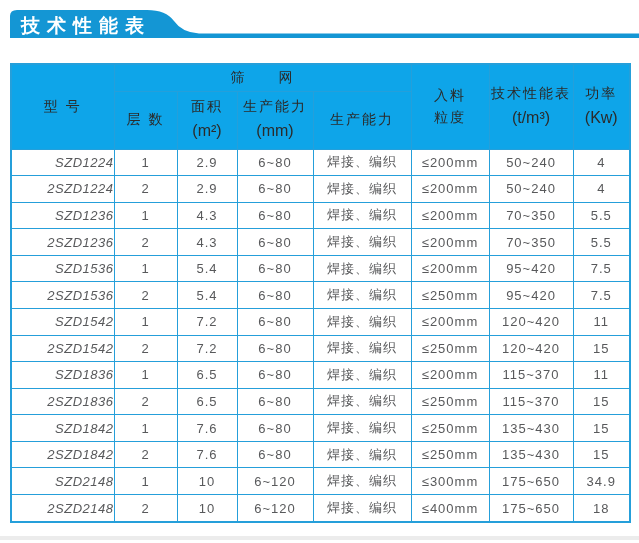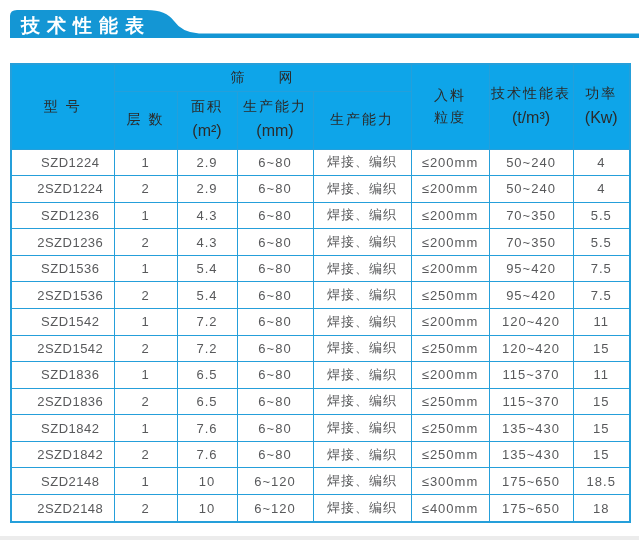--- a/index.html
+++ b/index.html
@@ -41,23 +41,24 @@
   .sub-unit { font-size: 16px; letter-spacing: 0; margin-top: 2px; }
   .two-line div { line-height: 1.55; }
   tbody td {
     background: #ffffff;
     color: #58595b;
     font-size: 13px;
     text-align: center;
     letter-spacing: 1px;
   }
   tbody td.model {
-    text-align: center;
+    text-align: right;
     padding-left: 15px;
     letter-spacing: 0.5px;
+    font-style: italic;
   }
 
   
   .bottom-bar {
     position: absolute; left: 0; top: 536px;
     width: 639px; height: 4px;
     background: #ececec;
   }
 </style>
 </head>
@@ -246,21 +247,21 @@
   </tr>
 
   <tr>
     <td class="model">SZD2148</td>
     <td>1</td>
     <td>10</td>
     <td>6~120</td>
     <td>焊接、编织</td>
     <td>≤300mm</td>
     <td>175~650</td>
-    <td>18.5</td>
+    <td>34.9</td>
   </tr>
 
   <tr>
     <td class="model">2SZD2148</td>
     <td>2</td>
     <td>10</td>
     <td>6~120</td>
     <td>焊接、编织</td>
     <td>≤400mm</td>
     <td>175~650</td>

